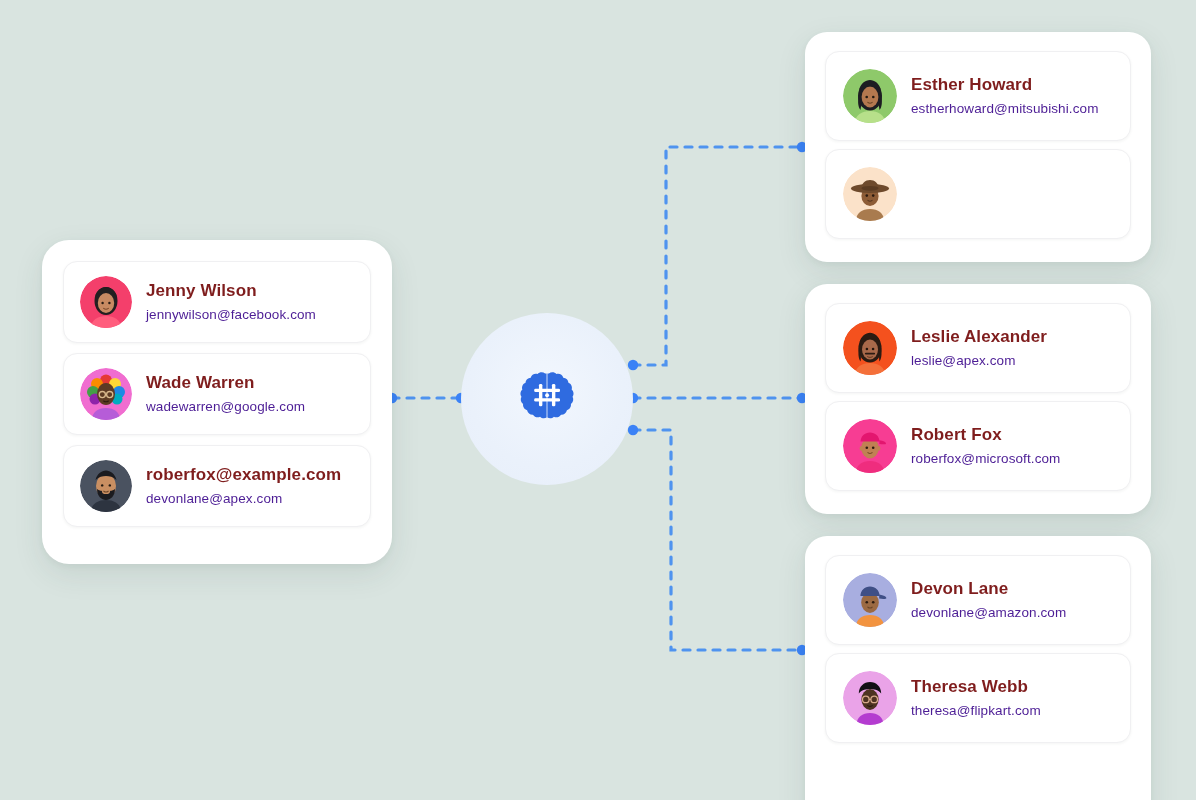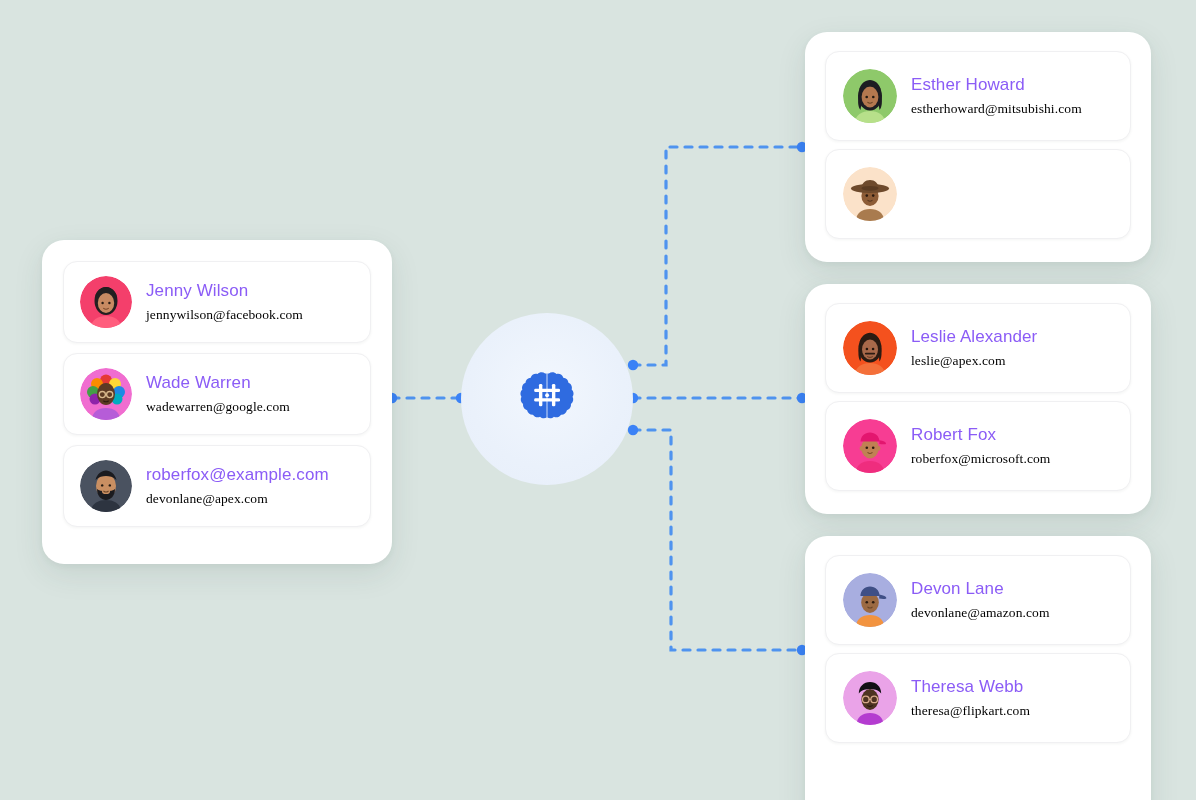--- a/index.html
+++ b/index.html
@@ -12,21 +12,21 @@
   .stage{position:relative;width:1196px;height:800px;}
 
   
   .panel{
     position:absolute;
     background:#ffffff;
     border-radius:22px;
     box-shadow:0 10px 30px rgba(40,70,60,.10), 0 2px 6px rgba(40,70,60,.05);
     box-sizing:border-box;
   }
-  .panel-left{left:42px;top:240px;width:350px;height:324px;padding:21px;}
+  .panel-left{left:42px;top:240px;width:350px;height:324px;padding:21px;border-radius:27px;}
   .panel-tr{left:805px;top:32px;width:346px;height:230px;padding:19px 20px;}
   .panel-mr{left:805px;top:284px;width:346px;height:230px;padding:19px 20px;}
   .panel-br{left:805px;top:536px;width:346px;height:292px;padding:19px 20px;}
 
   
   .row{
     display:flex;align-items:center;gap:14px;
     background:#ffffff;
     border:1px solid #f0f0f2;
     border-radius:14px;
@@ -39,26 +39,26 @@
   .panel-tr .row:last-child,.panel-mr .row:last-child,.panel-br .row:last-child{margin-bottom:0;}
 
   .avatar{
     width:52px;height:52px;border-radius:50%;
     flex:0 0 52px;position:relative;overflow:hidden;
   }
   .panel-tr .avatar,.panel-mr .avatar,.panel-br .avatar{width:54px;height:54px;flex:0 0 54px;}
 
   .meta{display:flex;flex-direction:column;justify-content:center;min-width:0;}
   .nm{
-    font-size:17px;font-weight:400;color:#8b5cf6;
+    font-size:17px;font-weight:700;color:#7f1d1d;
     letter-spacing:.1px;line-height:1.35;white-space:nowrap;
   }
   .em{
-    font-size:13.5px;font-weight:400;color:#000000;
-    letter-spacing:.1px;line-height:1.45;margin-top:2px;white-space:nowrap;font-family:Liberation Serif, serif;
+    font-size:13.5px;font-weight:400;color:#4c1d95;
+    letter-spacing:.1px;line-height:1.45;margin-top:2px;white-space:nowrap;
   }
 
   
   .hub{
     position:absolute;left:461px;top:313px;width:172px;height:172px;
     border-radius:50%;
     background:radial-gradient(circle at 50% 45%, #f2f7fe 0%, #eaf1fb 60%, #e7eefa 100%);
   }
   .hub-icon{
     position:absolute;left:50%;top:50%;transform:translate(-50%,-50%);

